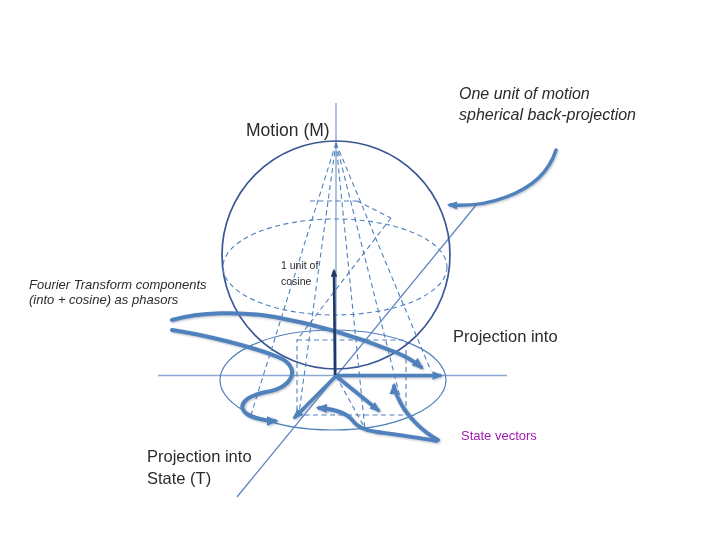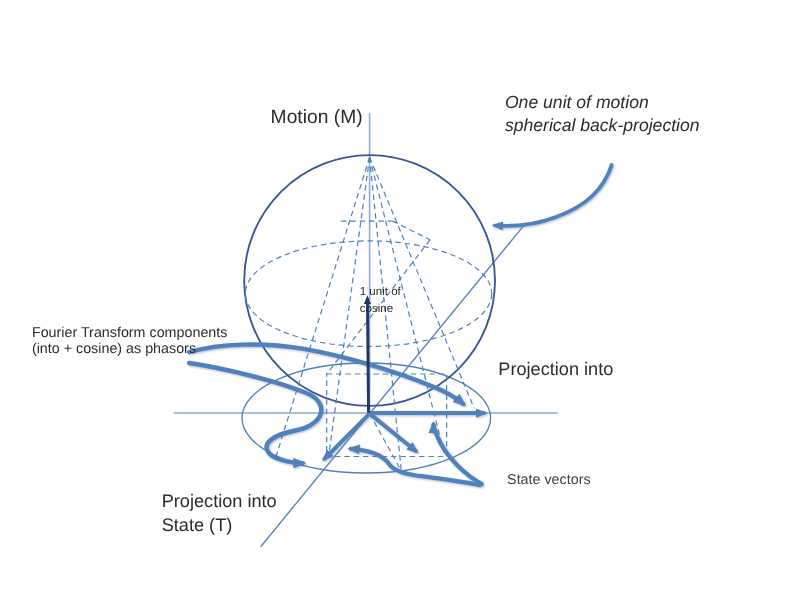--- a/index.html
+++ b/index.html
@@ -6,23 +6,23 @@
   body{background:#ffffff;}
   .slide{
     position:relative;
     width:720px;height:540px;
     background:#ffffff;
     overflow:hidden;
     font-family:"Liberation Sans", sans-serif;
   }
   .slide svg{position:absolute;left:0;top:0;}
   .lbl{position:absolute;white-space:nowrap;color:#2b2b2b;}
-  .lbl-motion   {left:246px; top:96px; font-size:17.5px; line-height:20px;}
+  .lbl-motion   {left:246px; top:120px; font-size:17.5px; line-height:20px;}
   .lbl-backproj {left:459px; top:83px;  font-size:16px;   line-height:21px;font-style:italic;}
-  .lbl-fourier  {left:29px;  top:295px; font-size:13px;   line-height:14.5px;}
+  .lbl-fourier  {left:29px;  top:278px; font-size:13px;   line-height:14.5px;font-style:italic;}
   .lbl-unit     {left:281px; top:258px; font-size:10.5px; line-height:15.5px;}
   .lbl-space    {left:453px; top:325px; font-size:16.5px; line-height:22px;}
   .lbl-time     {left:147px; top:445px; font-size:16.5px; line-height:22px;}
   .lbl-state    {left:461px; top:428px; font-size:13px;   line-height:15px;}
   .thick{filter:drop-shadow(1px 1.8px 1.2px rgba(90,105,130,0.45));}
 </style>
 </head>
 <body>
 
 <div class="slide" style="background: rgb(255, 255, 255);">
@@ -82,29 +82,29 @@
   <div class="lbl lbl-backproj" style="color: rgb(43, 43, 43);">
     <div>One unit of motion</div>
     <div>spherical back-projection</div>
   </div>
 
   <div class="lbl lbl-fourier" style="color: rgb(43, 43, 43);">
     <div>Fourier Transform components</div>
     <div>(into + cosine) as phasors</div>
   </div>
 
-  <div class="lbl lbl-unit" style="color: rgb(43, 43, 43); margin-left: 46px;">
+  <div class="lbl lbl-unit" style="color: rgb(43, 43, 43);">
     <div>1 unit of</div>
     <div>cosine</div>
   </div>
 
   <div class="lbl lbl-space" style="color: rgb(43, 43, 43);">
     <div>Projection into</div>
   </div>
 
   <div class="lbl lbl-time" style="color: rgb(43, 43, 43);">
     <div>Projection into</div>
     <div>State (T)</div>
   </div>
 
-  <div class="lbl lbl-state" style="color: #404040; text-align: right;">State vectors</div>
+  <div class="lbl lbl-state" style="color: #a21caf; text-align: right;">State vectors</div>
 
 </div>
 
 </body></html>

